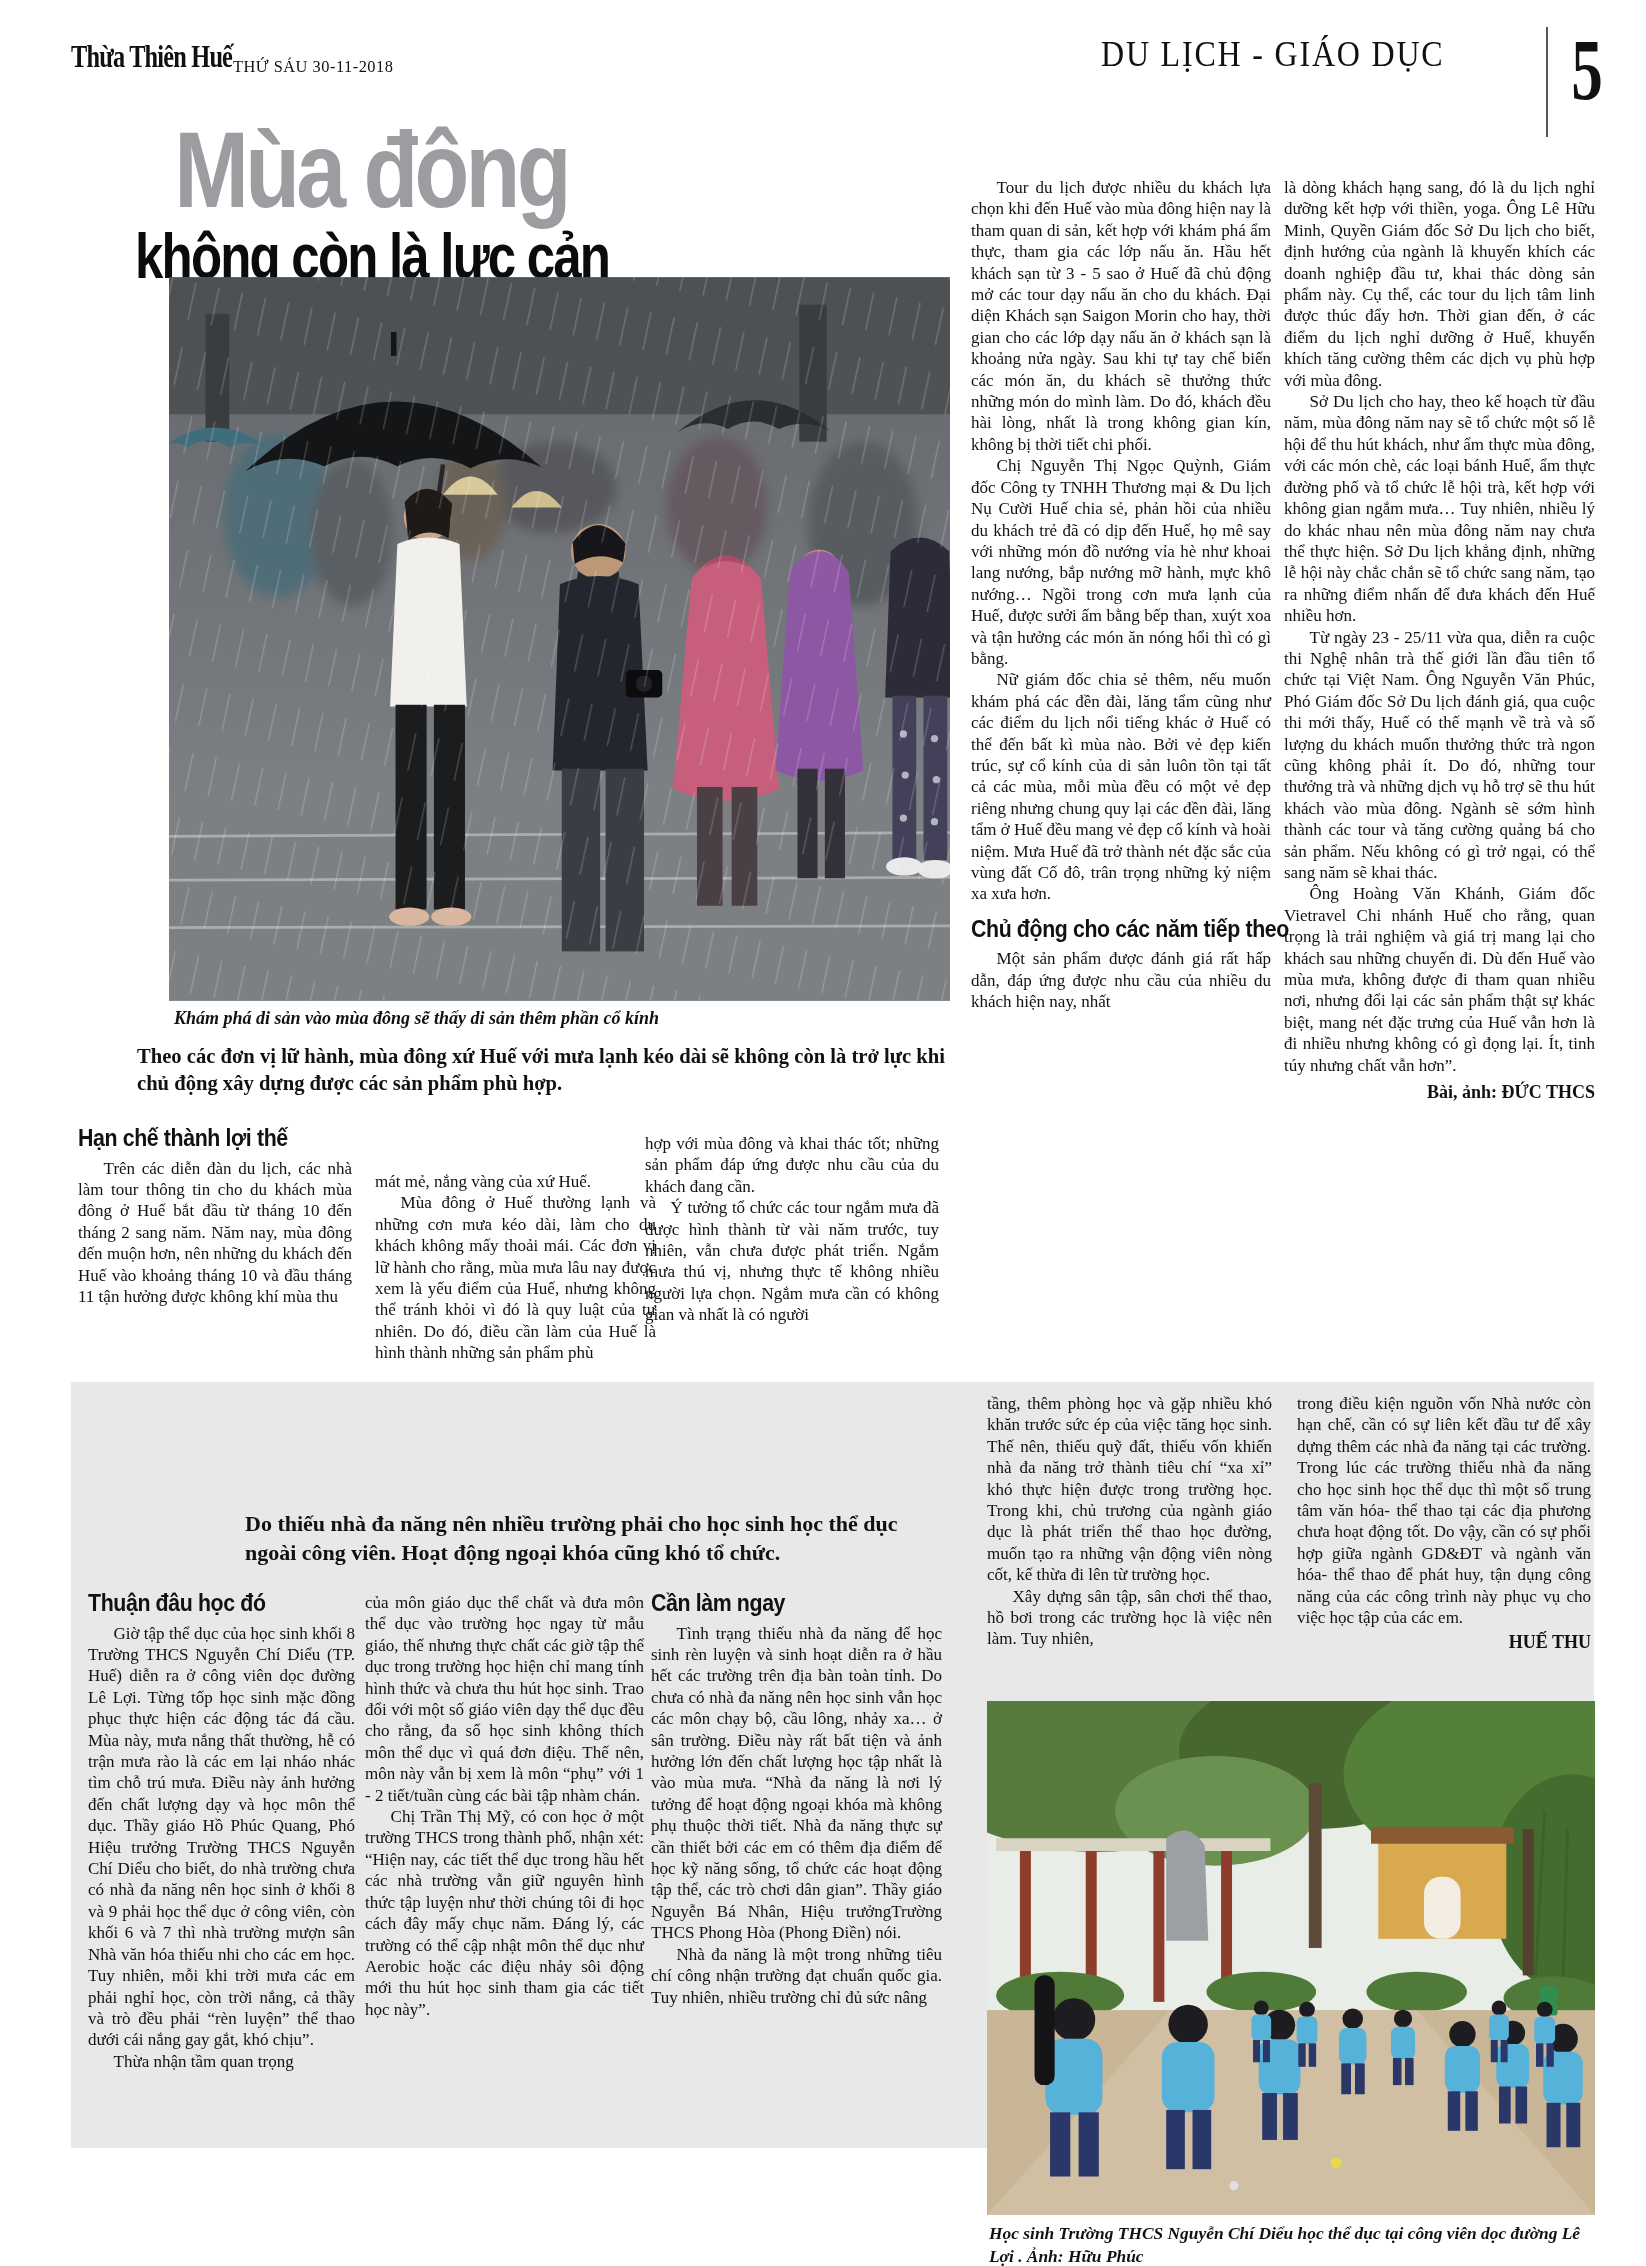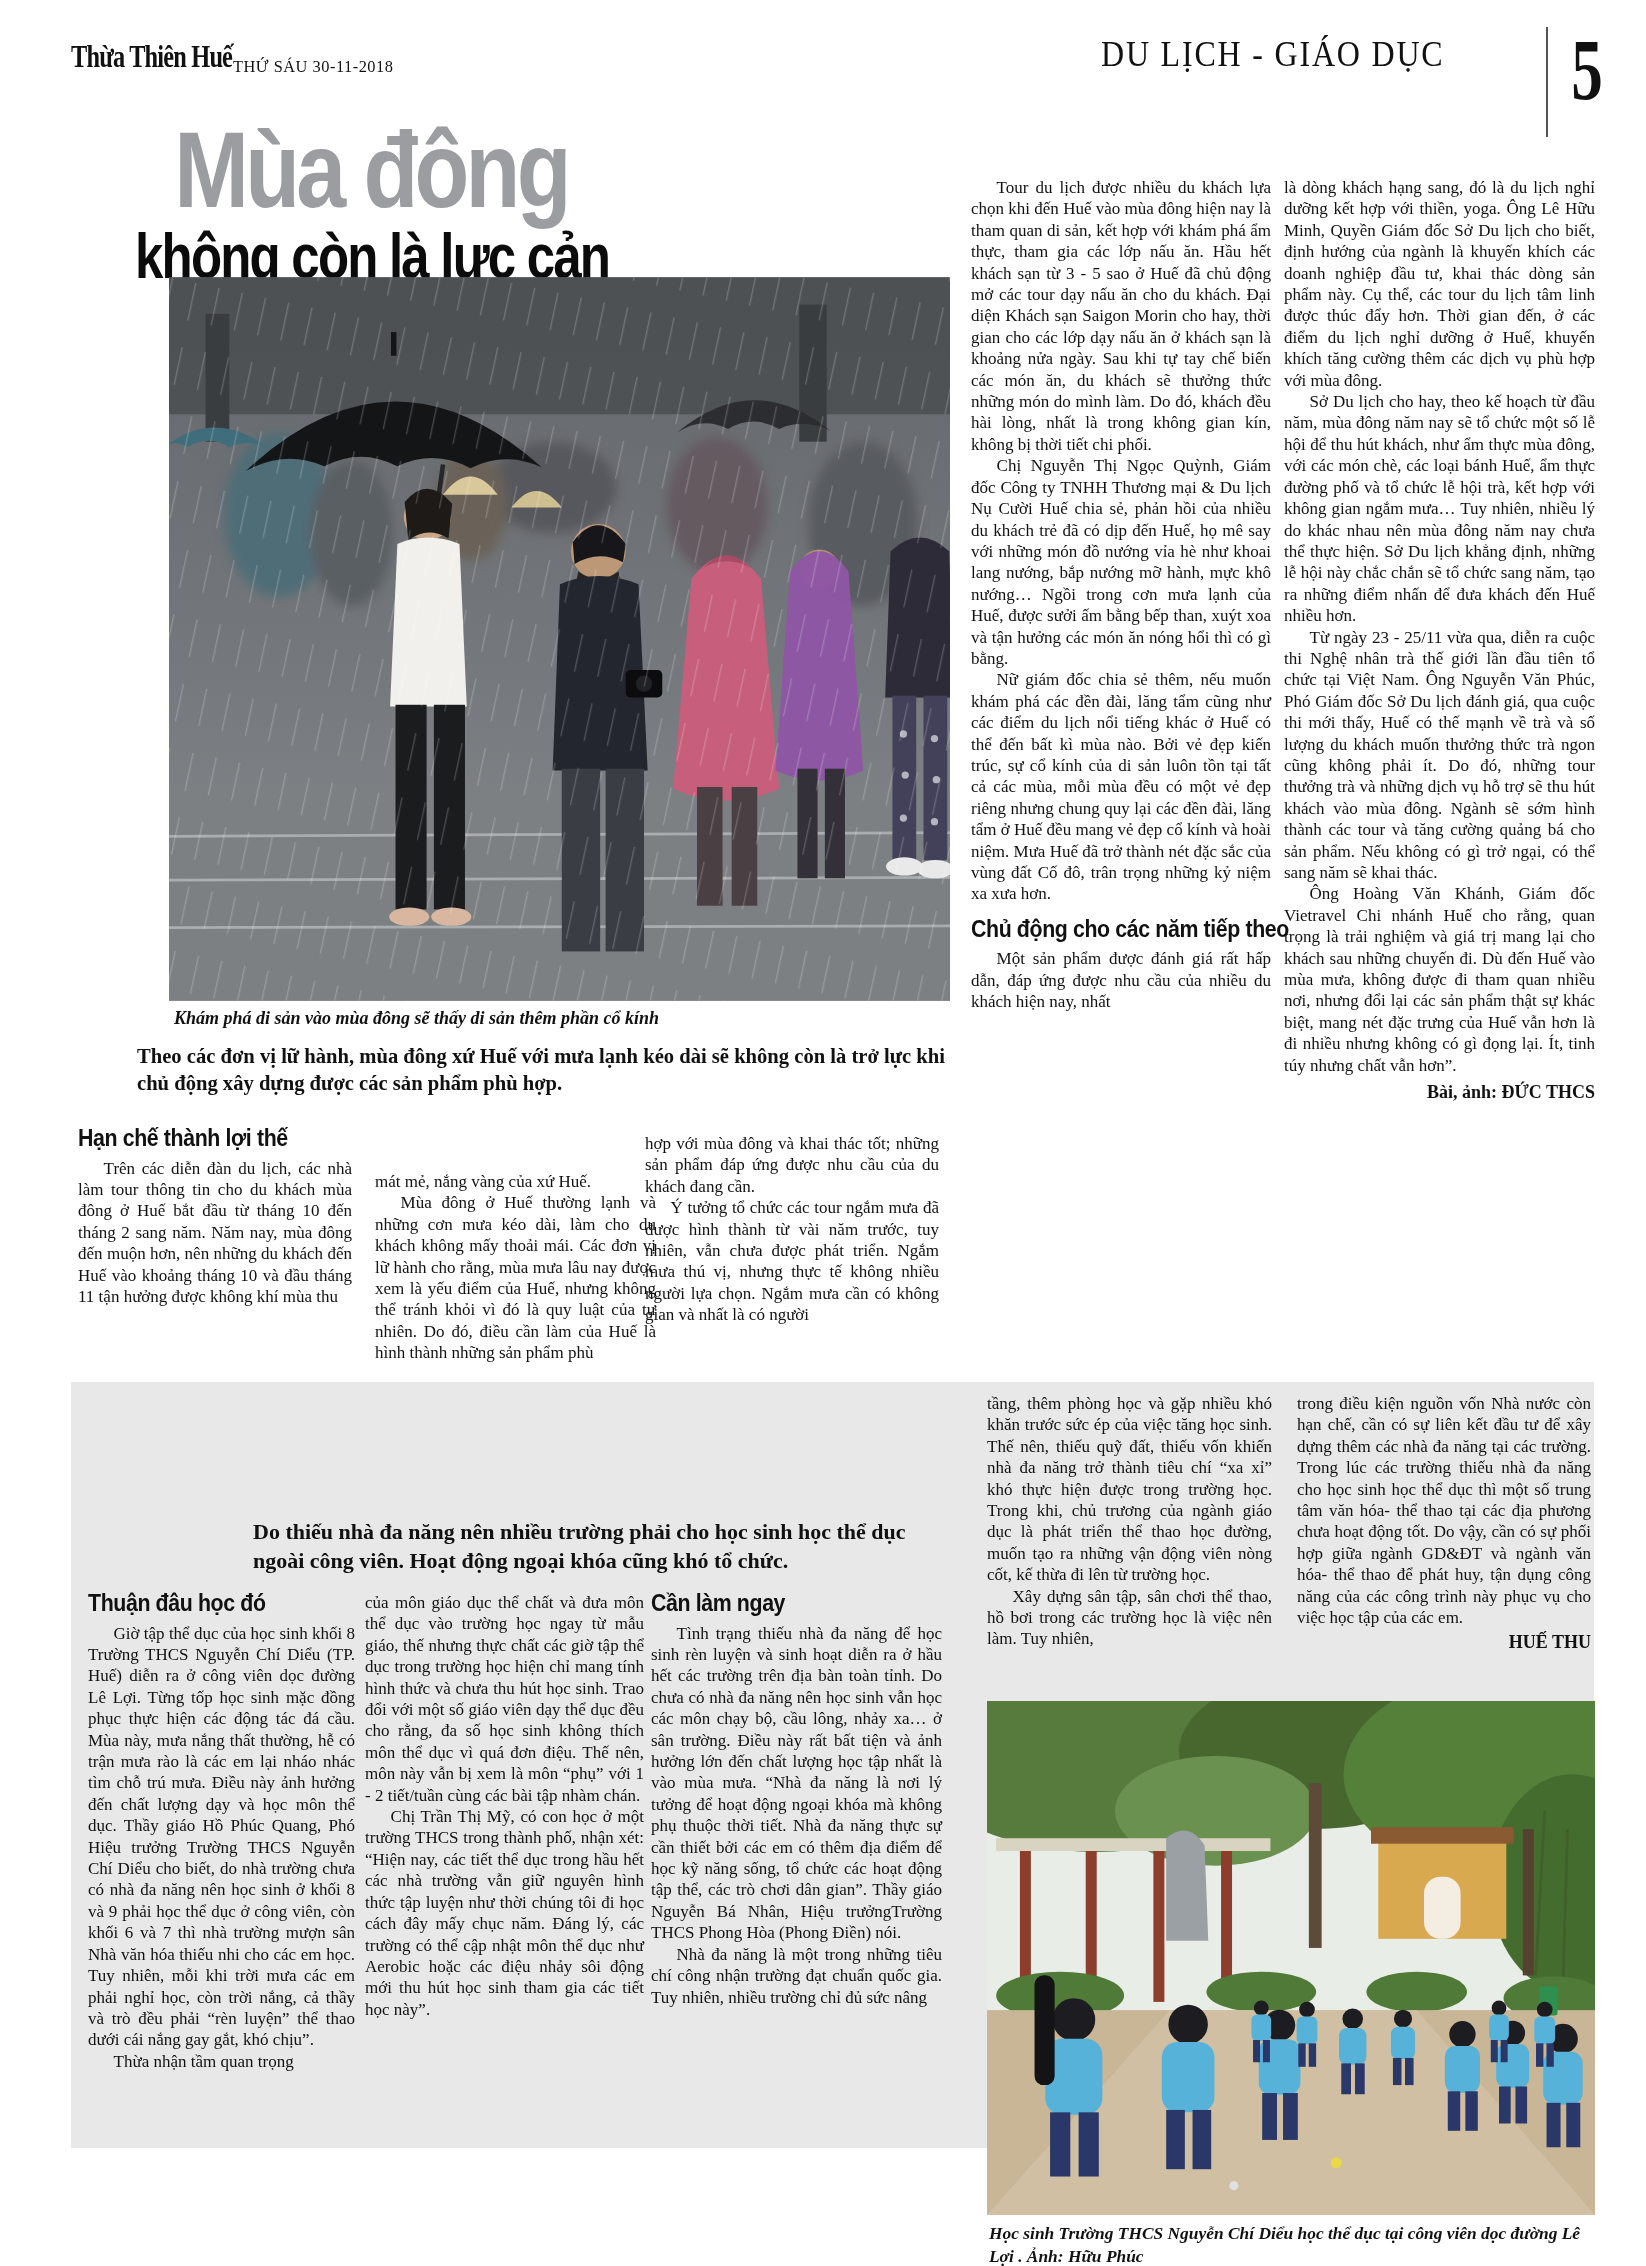--- a/index.html
+++ b/index.html
@@ -29,21 +29,21 @@
   .body{font-size:17px;line-height:21.4px;text-align:justify;margin:0;text-indent:25.6px;}
   .body.cont{text-indent:0;}
   .byline1{font-size:18px;text-align:right;margin:5.5px 0 0 0;}
   .byline1 .lbl{font-weight:700;}
   .byline1 .nm{font-weight:700;}
   
   .graybox{background:#e8e8e8;}
   .hl2{font-family:"Liberation Sans",sans-serif;font-weight:700;color:#0a0a0a;
        font-size:46px;letter-spacing:-1.4px;white-space:nowrap;
        transform:scale(1.02,1.62);transform-origin:left top;}
-  .lead2{font-size:22px;font-weight:700;line-height:29px;margin:8px;}
+  .lead2{font-size:22px;font-weight:700;line-height:29px;margin:0;}
   .byline2{font-size:18px;font-weight:700;text-align:right;margin:3.7px 0 0 0;}
   .caption2{font-size:17.4px;font-weight:700;font-style:italic;line-height:23px;margin:0;}
   svg{display:block;}
 </style>
 </head>
 <body>
 
 <div class="page">
 
   <div class="abs" style="left:71px;top:44px;">

